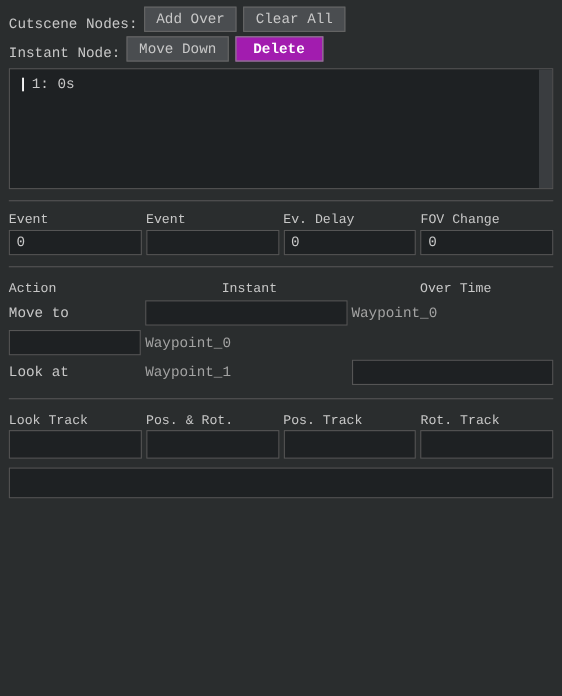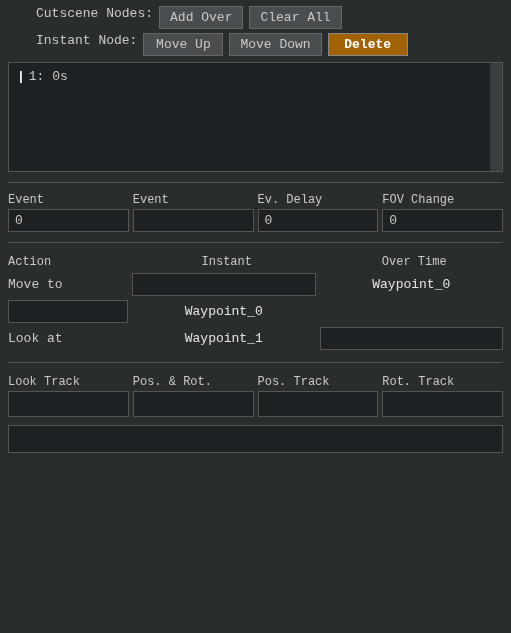--- a/index.html
+++ b/index.html
@@ -18,44 +18,43 @@
       height: 633px;
       background: #2a2d2e;
       padding: 6px 8px;
       display: flex;
       flex-direction: column;
       gap: 4px;
     }
 
     .row {
       display: flex;
-      align-items: flex-start;
+      align-items: flex-end;
       gap: 6px;
-      margin-left: 28px;
     }
 
     .label {
       white-space: nowrap;
       color: #c8c8c8;
     }
 
     .btn {
       background: #4a4d50;
       color: #c8c8c8;
       border: 1px solid #666;
       padding: 3px 10px;
       cursor: pointer;
       font-family: 'Courier New', monospace;
       font-size: 13px;
       min-width: 80px;
       text-align: center;
     }
 
     .btn-bold {
-      background: #a16207;
+      background: #a21caf;
       color: #ffffff;
       border: 1px solid #888;
       padding: 3px 10px;
       cursor: pointer;
       font-family: 'Courier New', monospace;
       font-size: 13px;
       font-weight: bold;
       min-width: 80px;
       text-align: center;
     }
@@ -149,23 +148,22 @@
       background: #1e2123;
       border: 1px solid #555;
       color: #c8c8c8;
       padding: 3px 6px;
       font-family: 'Courier New', monospace;
       font-size: 13px;
       width: 100%;
     }
 
     .action-value {
-      color: #e5e5e5;
-      font-size: 13px;
-      text-align: center;
+      color: #a3a3a3;
+      font-size: 13px;
     }
 
     .track-section {
       display: flex;
       flex-direction: column;
       gap: 2px;
       margin-top: 4px;
     }
 
     .track-grid {
@@ -223,21 +221,20 @@
 <div class="panel">
 
   <div class="row">
     <span class="label">Cutscene Nodes:</span>
     <button class="btn">Add Over</button>
     <button class="btn">Clear All</button>
   </div>
 
   <div class="row">
     <span class="label">Instant Node:</span>
-    <button class="btn">Move Up</button>
     <button class="btn">Move Down</button>
     <button class="btn-bold">Delete</button>
   </div>
 
   <div class="node-list">
     <div class="node-item">
       <span class="node-cursor">|</span>
       <span>1: 0s</span>
     </div>
     <div class="scrollbar-area"></div>

